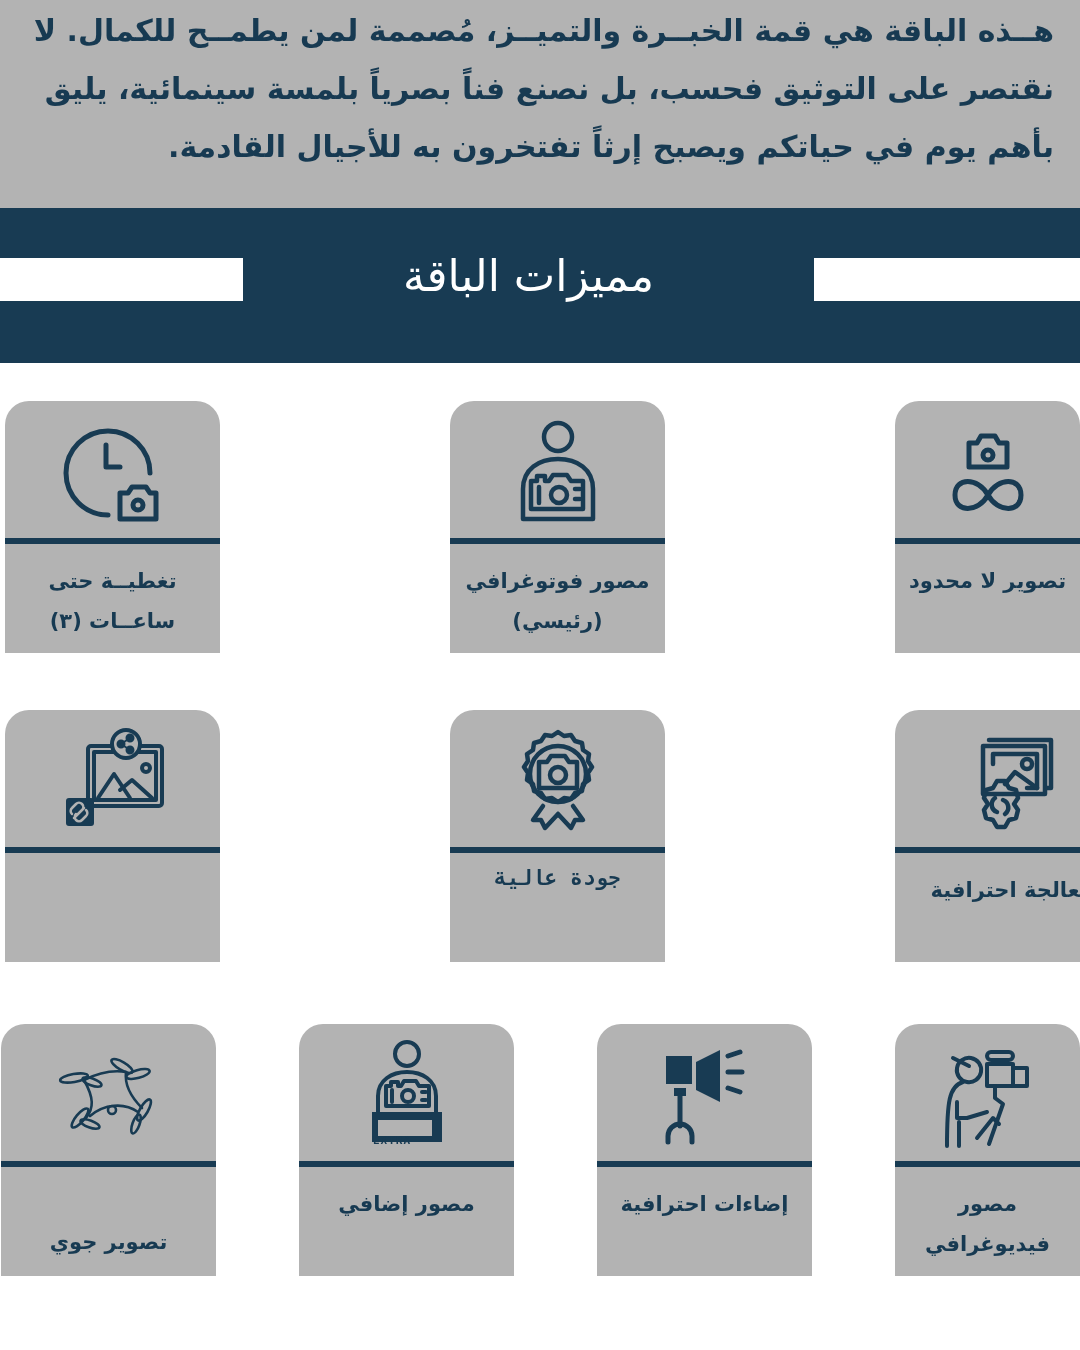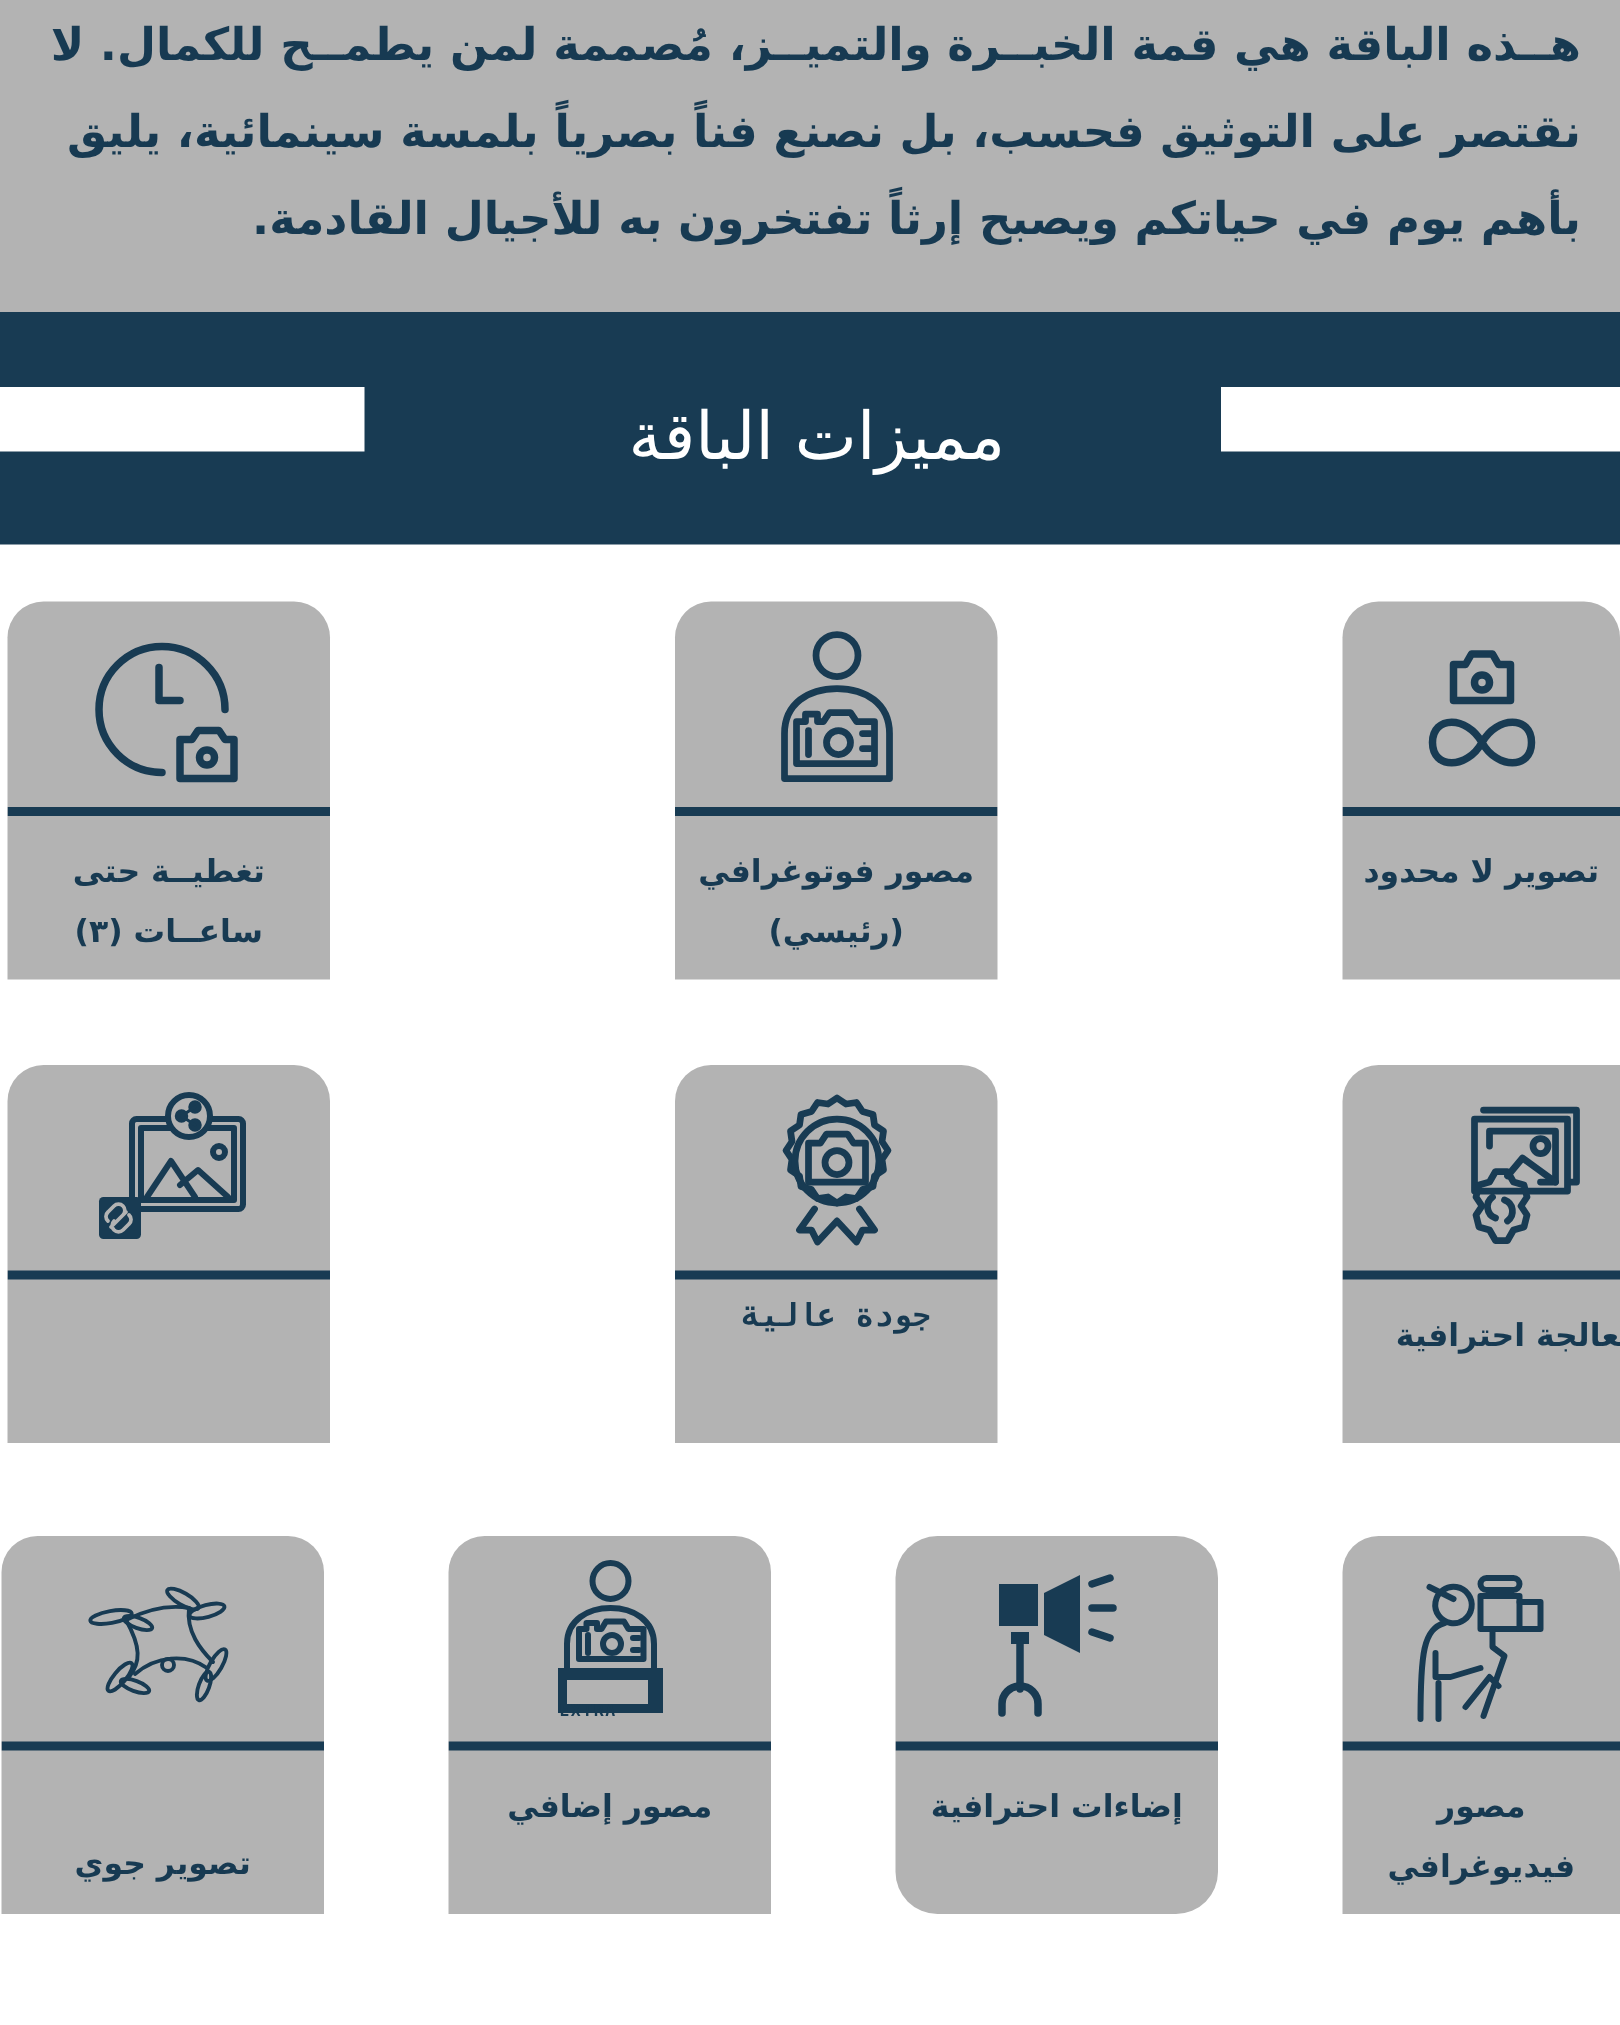--- a/index.html
+++ b/index.html
@@ -24,21 +24,21 @@
       position: absolute; left: 0; top: 208px; width: 1080px; height: 155px;
       background: #183b53;
     }
     .banner .bar-left {
       position: absolute; left: 0; top: 50px; width: 243px; height: 43px; background: #ffffff;
     }
     .banner .bar-right {
       position: absolute; left: 814px; top: 50px; width: 266px; height: 43px; background: #ffffff;
     }
     .banner h2 {
-      position: absolute; left: 243px; width: 571px; top: 36px; margin: 16px;
+      position: absolute; left: 243px; width: 571px; top: 36px; margin: 0;
       text-align: center; direction: rtl;
       color: #ffffff; font-size: 44px; font-weight: normal; line-height: 64px;
     }
     .card {
       position: absolute; width: 215px; height: 252px;
       background: #b3b3b3;
       border-radius: 24px 24px 0 0;
       overflow: hidden;
     }
     .card .icon {
@@ -171,21 +171,21 @@
       <rect x="54" y="14" width="26" height="8" rx="4"></rect>
       <path d="M80 30 h14 v18 h-14"></path>
       <path d="M62 48 v12 l8 6 l-14 40"></path>
       <path d="M44 100 l16 -20 l6 6"></path>
     </svg>
   </div>
   <div class="divider"></div>
   <div class="label">مصور فيديوغرافي</div>
 </div>
 
-<div class="card" style="left:597px; top:1024px;border-radius:28px;">
+<div class="card" style="left:597px; top:1024px;">
   <div class="icon">
     <svg viewBox="0 0 110 110" fill="none" stroke="#183b53" stroke-width="5" stroke-linecap="round" stroke-linejoin="round">
       <rect x="16" y="18" width="26" height="28" fill="#183b53" stroke="none"></rect>
       <path d="M46 24 L 70 12 V 64 L 46 52 Z" fill="#183b53" stroke="none"></path>
       <path d="M78 18 l12 -4 M78 34 h14 M78 50 l12 4"></path>
       <rect x="24" y="50" width="12" height="8" fill="#183b53" stroke="none"></rect>
       <path d="M30 58 v30"></path>
       <path d="M18 104 v-6 a 12 12 0 0 1 24 0 v6"></path>
     </svg>
   </div>

